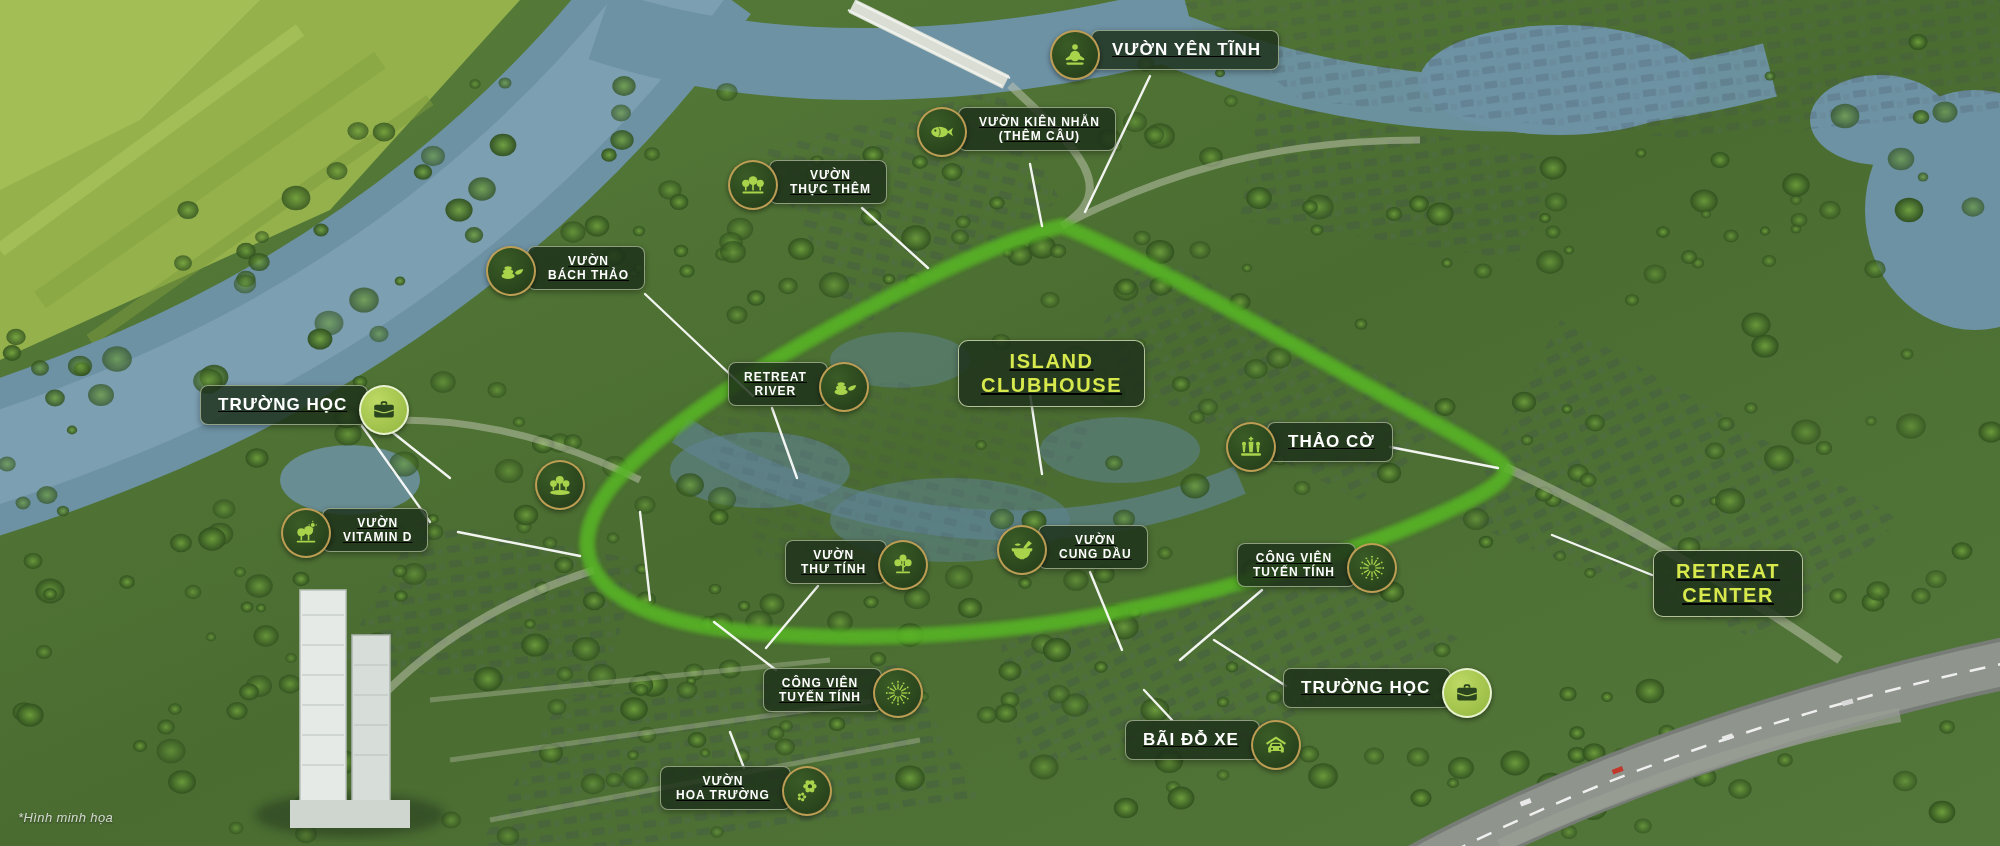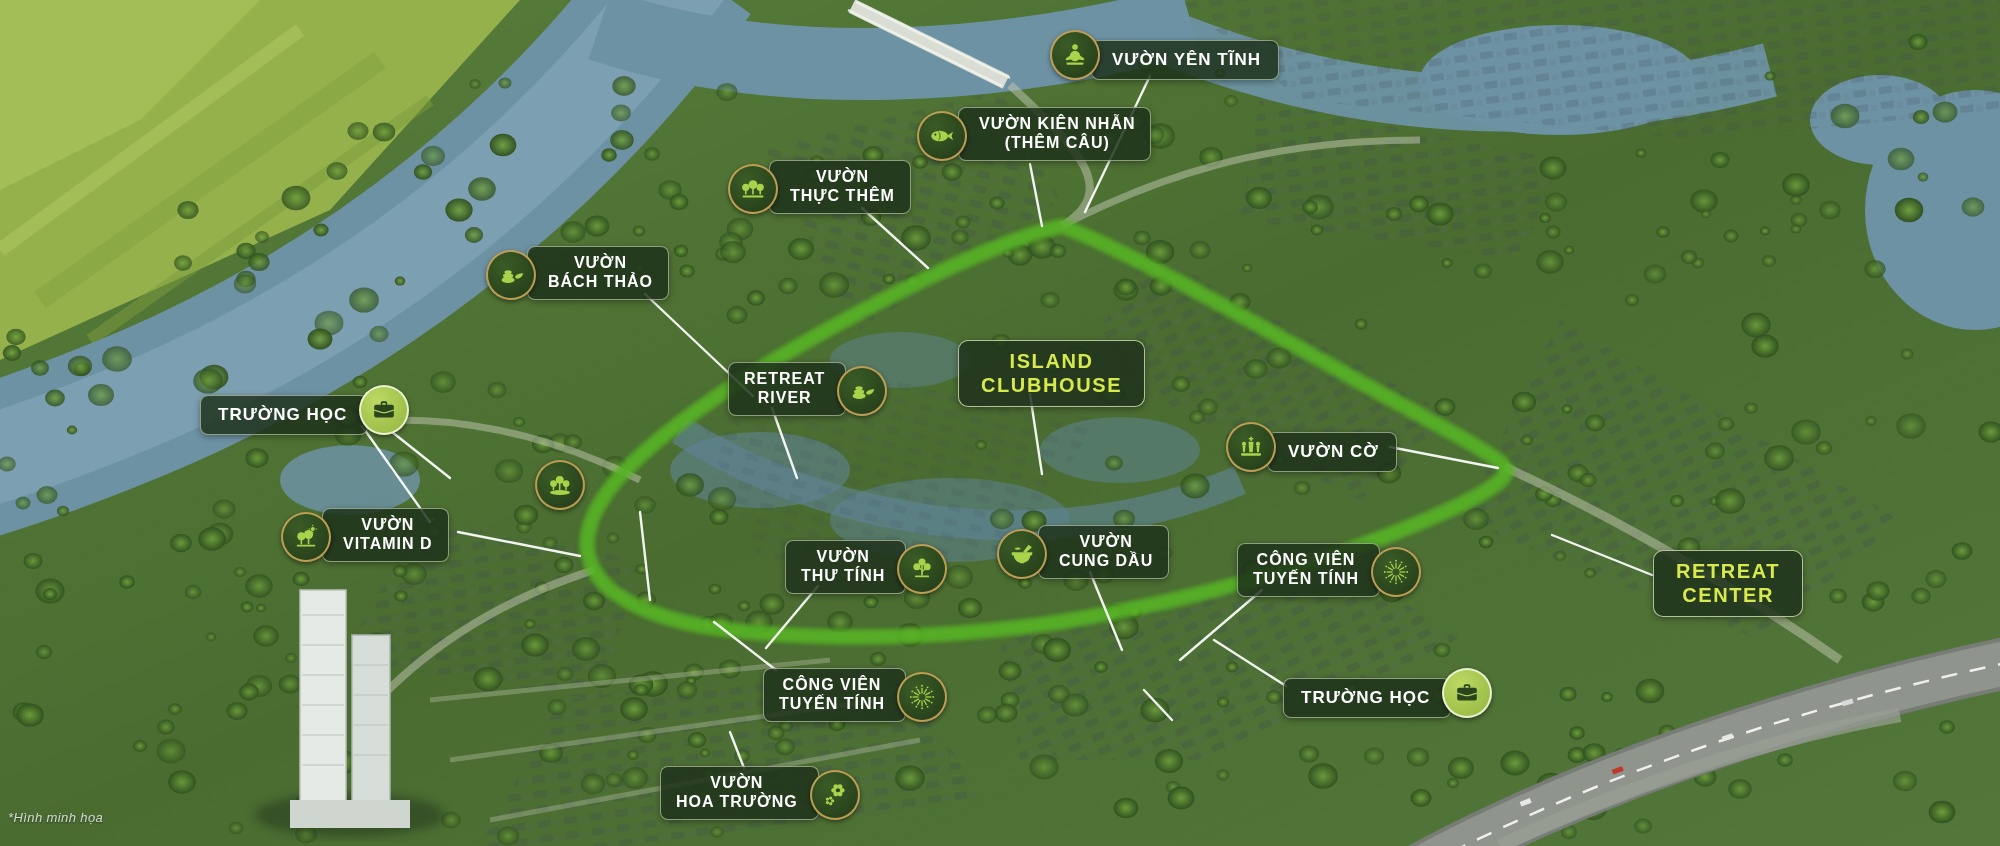--- a/index.html
+++ b/index.html
@@ -1,40 +1,40 @@
 <!DOCTYPE html>
 <html><head>
 <meta charset="utf-8">
 <style>
   html,body{margin:0;padding:0;background:#2c401f;}
   .stage{position:relative;width:2000px;height:846px;overflow:hidden;
          font-family:"Liberation Sans",sans-serif;}
   .stage svg.layer{position:absolute;left:0;top:0;}
   #chips{position:absolute;left:0;top:0;width:2000px;height:846px;}
-  .chip{position:absolute;display:flex;align-items:flex-end;cursor:pointer;}
+  .chip{position:absolute;display:flex;align-items:flex-start;cursor:pointer;text-decoration:underline;}
   .chip .box{background:rgba(30,49,26,0.84);border:1px solid rgba(230,240,205,0.55);
              border-radius:8px;padding:7px 15px;color:#fff;font-weight:bold;
-             text-align:center;line-height:1.18;letter-spacing:1px;font-size:16px;
+             text-align:center;line-height:1.18;letter-spacing:1px;font-size:12px;
              box-shadow:0 2px 6px rgba(0,0,0,0.35);z-index:1;white-space:nowrap;}
   .chip.single .box{font-size:17px;padding:9px 17px;}
   .chip .box span{display:block;}
   .badge{width:46px;height:46px;border-radius:50%;flex:0 0 auto;
          background:radial-gradient(circle at 35% 30%, #3a5c26, #223a18);
          border:2px solid rgba(205,166,90,0.9);box-shadow:0 2px 5px rgba(0,0,0,0.45);
          display:flex;align-items:center;justify-content:center;z-index:2;}
   .badge.light{background:radial-gradient(circle at 35% 30%, #bcd964, #92b53e);
                border-color:rgba(245,250,230,0.85);}
   .badge svg{width:28px;height:28px;display:block;}
   .chip.icon-left .badge{margin-right:-9px;}
   .chip.icon-left .box{padding-left:20px;}
   .chip.icon-right .badge{margin-left:-9px;}
   .chip.icon-right .box{padding-right:20px;}
   .chip.highlight .box{color:#d8e94e;font-size:20px;letter-spacing:1.6px;
          padding:9px 22px;border-radius:10px;border:1.6px solid rgba(228,240,195,0.75);}
-  #watermark{position:absolute;left:8px;top:810px;color:rgba(255,255,255,0.78);
+  #watermark{position:absolute;left:18px;top:810px;color:rgba(255,255,255,0.78);
          font-style:italic;font-size:13px;letter-spacing:.4px;text-shadow:0 1px 2px rgba(0,0,0,.5);}
 </style>
 </head>
 <body>
 
 <div class="stage">
 
   <svg class="layer" id="bg" width="2000" height="846" viewBox="0 0 2000 846">
     <defs>
       <linearGradient id="base" x1="0" y1="0" x2="1" y2="1">
@@ -698,21 +698,21 @@
             <rect x="10.1" y="4.3" width="3.8" height="1.2"></rect>
             <path d="M9.9 7.4h4.2l-.6 9.2h-3z"></path>
             <circle cx="6" cy="9.4" r="1.8"></circle>
             <path d="M4.7 11h2.6l-.5 5.6H5.2z"></path>
             <circle cx="18" cy="9.4" r="1.8"></circle>
             <path d="M16.7 11h2.6l-.5 5.6h-1.6z"></path>
             <rect x="3.4" y="17.4" width="17.2" height="2" rx=".9"></rect>
           </svg>
         </div>
         <div class="box">
-          <span>VƯỜN CỜ</span>
+          <span>THẢO CỜ</span>
         </div>
       </div>
       <div class="chip icon-right" style="left: 785px; top: 540px;">
         <div class="box">
           <span>VƯỜN</span>
           <span>THƯ TÍNH</span>
         </div>
         <div class="badge">
           <svg viewBox="0 0 24 24" fill="#a9d34b">
             <circle cx="12" cy="6" r="3"></circle>
@@ -784,20 +784,34 @@
           <span>TRƯỜNG HỌC</span>
         </div>
         <div class="badge light">
           <svg viewBox="0 0 24 24" fill="#2a451d">
             <path d="M9.2 7.4V6c0-.9.7-1.6 1.6-1.6h2.4c.9 0 1.6.7 1.6 1.6v1.4h-1.5V6h-2.6v1.4z"></path>
             <rect x="3.6" y="7.4" width="16.8" height="11" rx="1.6"></rect>
             <path d="M3.6 12.2l7 2h2.8l7-2" stroke="#aecb5c" stroke-width="1.1" fill="none"></path>
           </svg>
         </div>
       </div>
+      <div class="chip single icon-right" style="left: 1125px; top: 720px;">
+        <div class="box">
+          <span>BÃI ĐỖ XE</span>
+        </div>
+        <div class="badge">
+          <svg viewBox="0 0 24 24" fill="#a9d34b">
+            <path d="M3.4 10.2L12 4.8l8.6 5.4-1 1.5L12 6.9l-7.6 4.8z"></path>
+            <path d="M6.2 13.4l1.1-2.5c.2-.6.8-.9 1.4-.9h6.6c.6 0 1.2.3 1.4.9l1.1 2.5c.5.2.9.8.9 1.4v2.9a.8.8 0 0 1-.8.8h-1a.8.8 0 0 1-.8-.8v-.6H7.9v.6a.8.8 0 0 1-.8.8h-1a.8.8 0 0 1-.8-.8v-2.9c0-.6.4-1.2.9-1.4z"></path>
+            <circle cx="8.6" cy="15.3" r=".95" fill="#2a451d"></circle>
+            <circle cx="15.4" cy="15.3" r=".95" fill="#2a451d"></circle>
+            <path d="M8.3 12.8h7.4l-.7-1.7H9z" fill="#2a451d"></path>
+          </svg>
+        </div>
+      </div>
       <div class="chip icon-right" style="left: 763px; top: 668px;">
         <div class="box">
           <span>CÔNG VIÊN</span>
           <span>TUYẾN TÍNH</span>
         </div>
         <div class="badge">
           <svg viewBox="0 0 24 24" fill="#a9d34b" stroke="#a9d34b">
             <g stroke-width="1.1">
               <line x1="15.0" y1="12.0" x2="20.0" y2="12.0"></line>
               <circle cx="21.6" cy="12.0" r="0.8" stroke="none"></circle>

